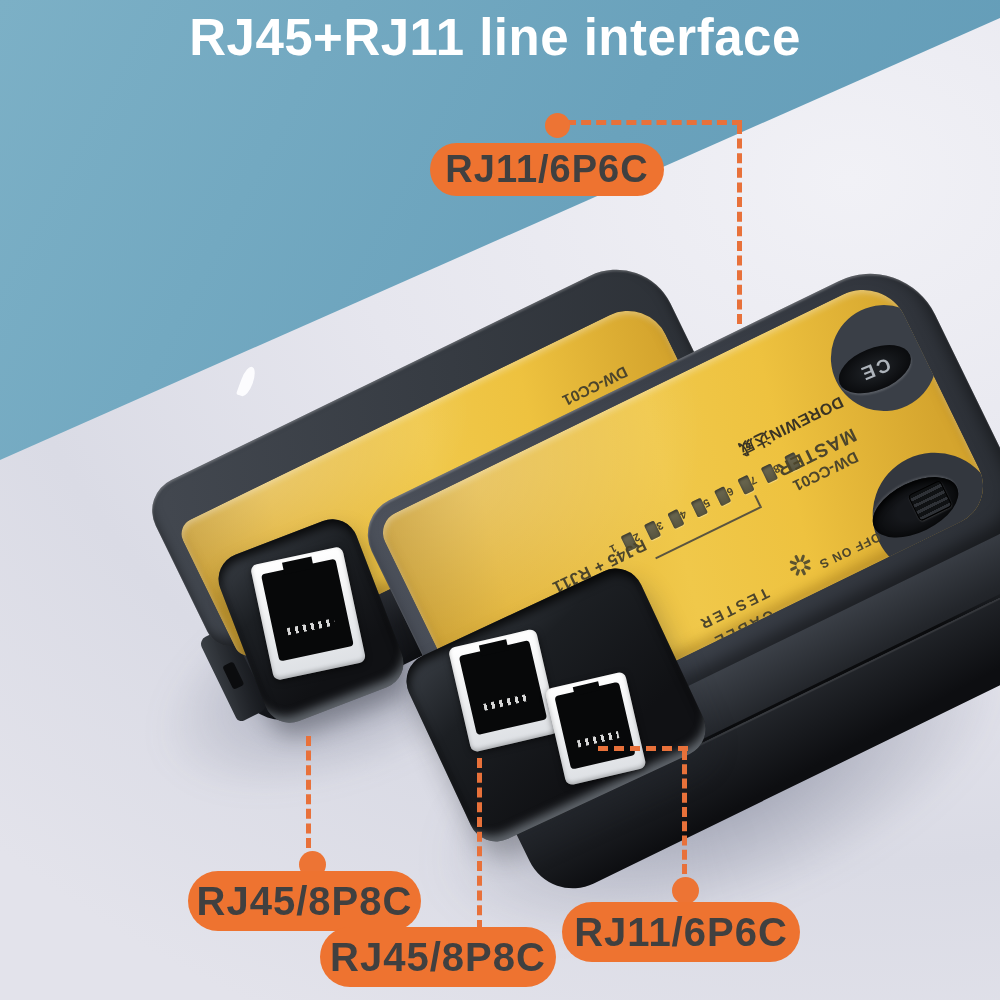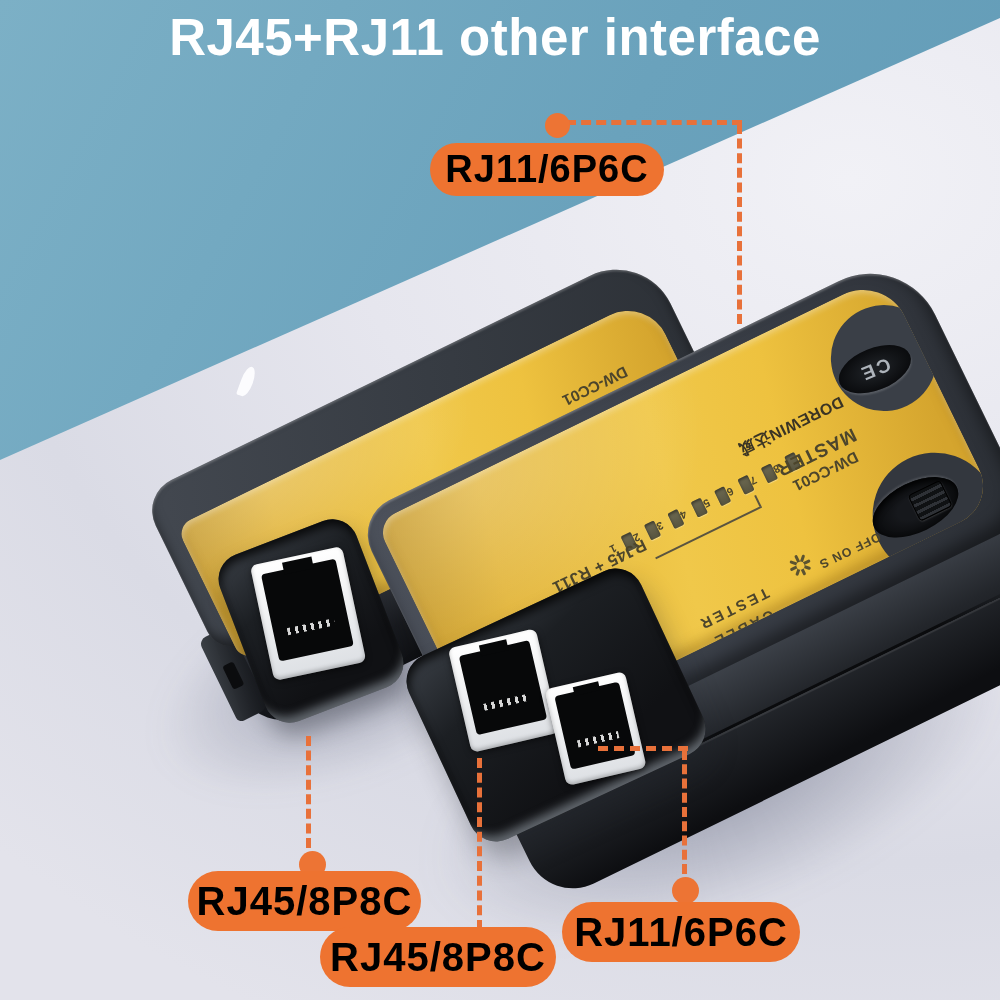--- a/index.html
+++ b/index.html
@@ -136,34 +136,34 @@
   .lead-bc-v{left:477px;top:758px;height:172px;}
   .lead-br-h{left:598px;top:746px;width:90px;}
   .lead-br-v{left:682px;top:750px;height:124px;}
   .dot{position:absolute;border-radius:50%;background:#ed7434;z-index:9;}
   .dot-top{left:545px;top:113px;width:25px;height:25px;}
   .dot-bl{left:299px;top:851px;width:27px;height:27px;}
   .dot-bc{left:467px;top:933px;width:27px;height:27px;}
   .dot-br{left:672px;top:877px;width:27px;height:27px;}
 
   .pill{position:absolute;display:flex;align-items:center;justify-content:center;
-    background:#ee7330;color:#000000;font-weight:bold;border-radius:30px;z-index:10;
+    background:#ee7330;color:#404040;font-weight:bold;border-radius:30px;z-index:10;
     letter-spacing:1px;}
   .pill-top{left:430px;top:143px;width:234px;height:53px;font-size:38px;}
   .pill-bl{left:188px;top:871px;width:233px;height:60px;font-size:40px;}
   .pill-bc{left:320px;top:927px;width:236px;height:60px;font-size:40px;}
   .pill-br{left:562px;top:902px;width:238px;height:60px;font-size:40px;}
 </style>
 </head>
 <body>
 
 <div class="scene">
   <div class="bg-blue"></div>
 
-  <h1 class="hdr-title">RJ45+RJ11 other interface</h1>
+  <h1 class="hdr-title">RJ45+RJ11 line interface</h1>
 
   <div class="shadow sh-r"></div>
   <div class="shadow sh-m"></div>
   <div class="white-mark"></div>
 
   <div class="dev remote">
     <div class="face-side"></div>
     <div class="tab"></div>
     <div class="face-top">
       <div class="label">

